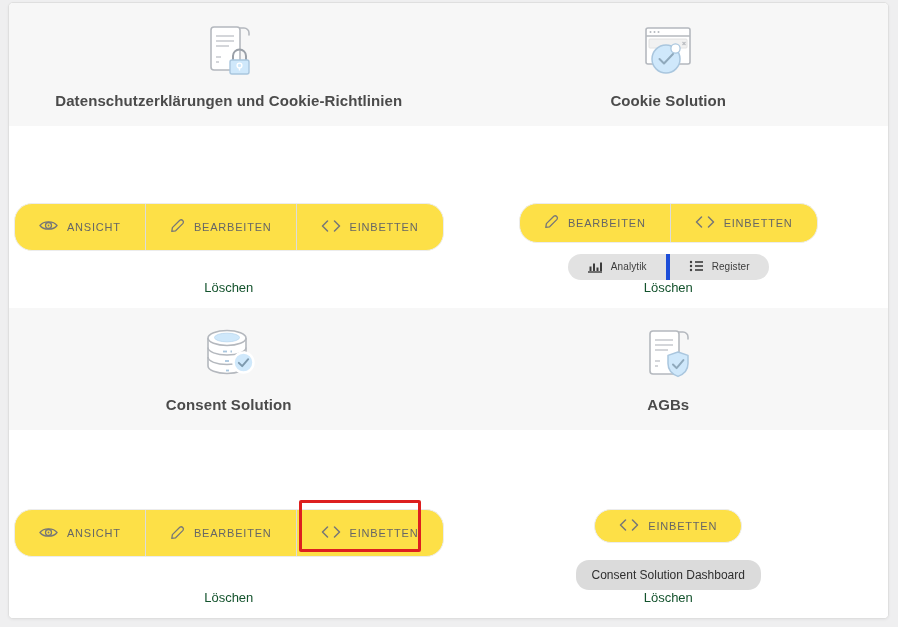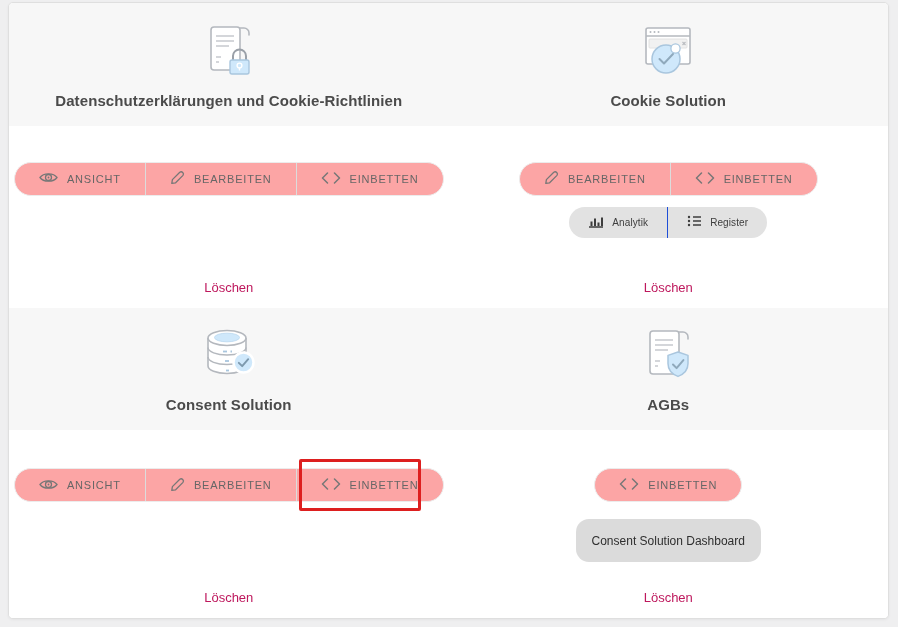--- a/index.html
+++ b/index.html
@@ -40,25 +40,26 @@
     font-weight: 700;
     color: #4b4b4b;
     letter-spacing: 0.1px;
   }
   .actions-cell { padding: 36px 0 13px; }
   .r4 .actions-cell { padding-top: 38px; }
 
   .pill-group {
     display: inline-flex;
     align-items: stretch;
-    background: #fca5a5;
+    background: #fde047;
     border: 1px solid #ececec;
     border-radius: 18px;
-    height: 34px;
+    height: 48px;
     overflow: visible;
+    margin-top: 41px;
   }
   .pill-group .seg {
     position: relative;
     display: flex;
     align-items: center;
     gap: 9px;
     padding: 0 24px;
     background: transparent;
     border: none;
     font-family: "Liberation Sans", sans-serif;
@@ -78,42 +79,42 @@
     height: 31px;
     margin-top: 11px;
   }
   .pill-group.dark .seg {
     font-size: 10px;
     letter-spacing: 0.1px;
     color: #3d3d3d;
     padding: 0 19px;
     gap: 8px;
   }
-  .pill-group.dark .seg + .seg { border-left: 1px solid #1d4ed8; }
+  .pill-group.dark .seg + .seg { border-left: 4px solid #1d4ed8; }
 
   .dashboard-pill {
     margin-top: 17px;
     height: 43px;
     display: inline-flex;
     align-items: center;
     padding: 0 16px;
     background: #dbdbdb;
     border: none;
     border-radius: 13px;
     font-family: "Liberation Sans", sans-serif;
     font-size: 12px;
     color: #2f2f2f;
     cursor: pointer;
     white-space: nowrap;
   }
 
   .delete-link {
     margin-top: auto;
     font-size: 13px;
-    color: #be185d;
+    color: #14532d;
     cursor: pointer;
   }
 
   .highlight-box {
     position: absolute;
     left: 2px; top: -10px;
     width: 122px; height: 52px;
     border: 3px solid #dd1f1f;
     border-radius: 2px;
     pointer-events: none;

